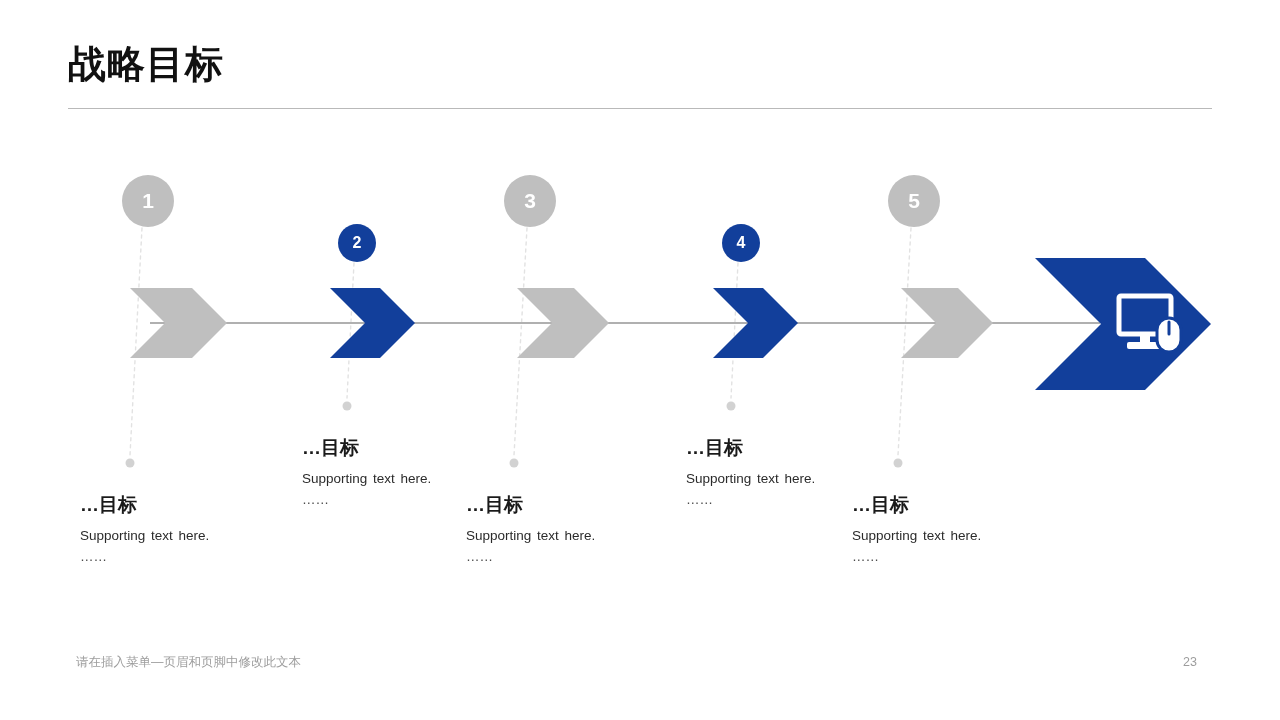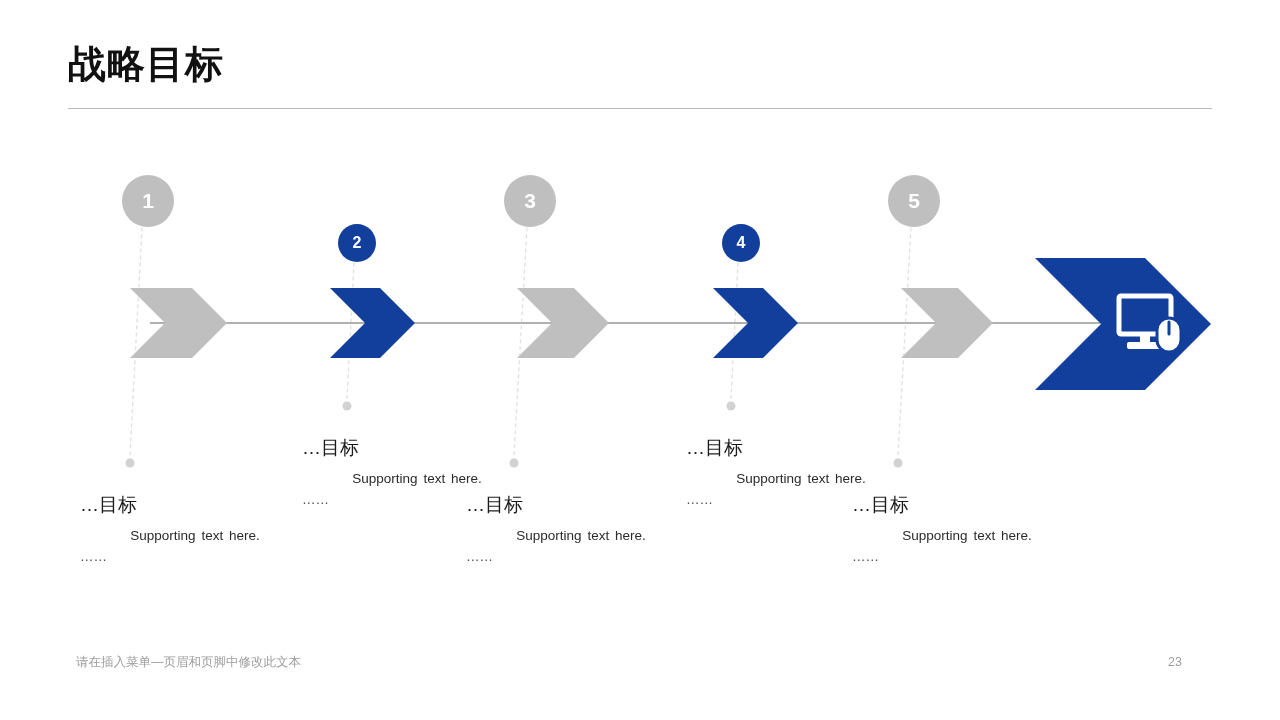--- a/index.html
+++ b/index.html
@@ -73,34 +73,33 @@
   .step-badge.gray { background: #bfbfbf; }
   .step-badge.blue { background: #123F9B; }
 
   
   .step-label {
     position: absolute;
     width: 230px;
   }
   .step-label .lbl-title {
     font-size: 19px;
-    font-weight: normal;
+    font-weight: bold;
     color: #1a1a1a;
     line-height: 1.2;
     margin: 0 0 11px 0;
     white-space: nowrap;
   }
   .step-label .lbl-support {
     font-size: 13.5px;
     color: #2b2b2b;
     line-height: 1.15;
     margin: 0 0 7px 0;
     word-spacing: 2px;
     white-space: nowrap;
-    text-align: center;
   }
   .step-label .lbl-dots {
     font-size: 13.5px;
     color: #4a4a4a;
     line-height: 1;
     margin: 0;
     letter-spacing: 0px;
   }
 
   
@@ -110,21 +109,21 @@
     top: 654px;
     font-size: 12.5px;
     color: #9d9d9d;
     white-space: nowrap;
   }
   #page-number {
     position: absolute;
     left: 1168px;
     top: 655px;
     width: 44px;
-    text-align: left;
+    text-align: center;
     font-size: 12.5px;
     color: #9d9d9d;
   }
 </style>
 </head>
 <body>
 
 <div id="slide">
 
   <div id="slide-title">战略目标</div>

